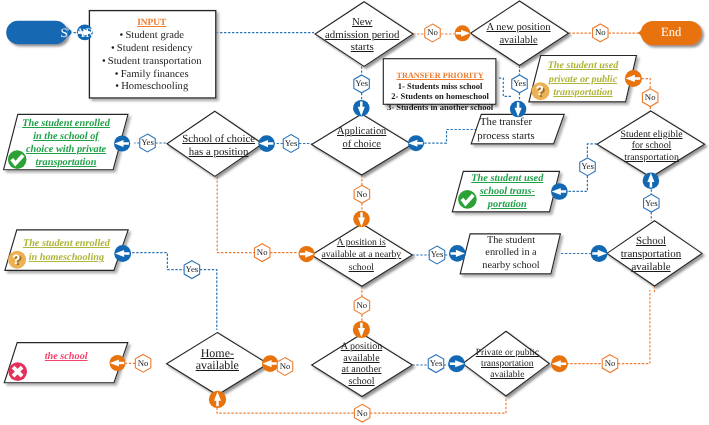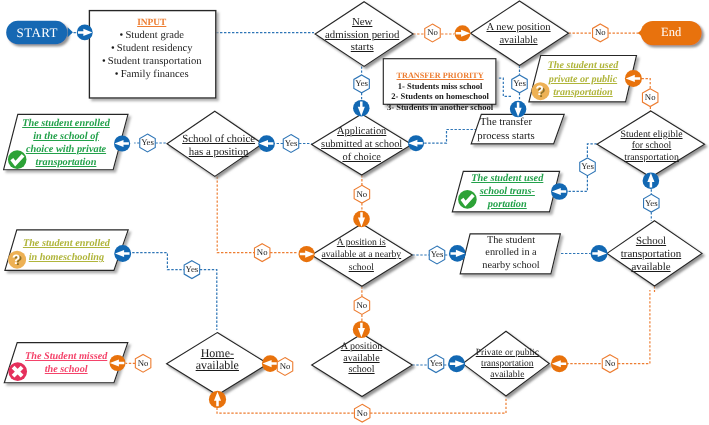--- a/index.html
+++ b/index.html
@@ -11,21 +11,21 @@
   .dashb{stroke:#2E75B6;stroke-width:1.2;fill:none;stroke-dasharray:2.4 1.6;}
   .dasho{stroke:#ED7D31;stroke-width:1.2;fill:none;stroke-dasharray:2.4 1.6;}
   .hexb{fill:#ffffff;stroke:#2E75B6;stroke-width:1.1;}
   .hexo{fill:#ffffff;stroke:#ED7D31;stroke-width:1.1;}
   .cirb{fill:#1268B3;}
   .ciro{fill:#E8720C;}
   .qm{font-family:"Liberation Sans",sans-serif;font-size:13.5px;font-weight:bold;fill:#ffffff;}
   .qm.sh1{fill:#8E7128;}
   #texts{position:absolute;left:0;top:0;width:709px;height:425px;}
   .tx{position:absolute;text-align:center;font-family:"Liberation Serif",serif;color:#1a1a1a;white-space:nowrap;}
-  .start-label{left:6.5px;top:24.5px;width:61.5px;font-size:13px;color:#fff;letter-spacing:.4px;}
+  .start-label{left:6.5px;top:24.5px;width:61.5px;font-size:13px;color:#fff;letter-spacing:.4px;padding-left:44px;}
   .end-label{left:640.7px;top:25px;width:61px;font-size:12.5px;color:#fff;text-align:center;}
   .hd-orange{color:#ED7D31;font-weight:bold;text-decoration:underline;}
   .box-input{left:88px;top:17.2px;width:127.5px;font-size:10.6px;line-height:12.85px;}
   .box-input .bullet::before{content:"\2022\2009";}
   .box-input .hd-orange{font-size:9.38px;line-height:12.85px;font-family:Liberation Serif, serif;}
   .box-priority{left:383.8px;top:61.7px;width:112.6px;font-size:8.6px;line-height:10.7px;font-weight:bold;}
   .box-priority .hd-orange{font-size:8.2px;line-height:11.1px;margin-top:8px;}
   .dlbl{font-size:9.8px;line-height:11.7px;}
   .dlbl .u{text-decoration:underline;}
   .plbl{font-size:10.3px;line-height:12.9px;}
@@ -348,20 +348,21 @@
   <div class="tx start-label">START</div>
 
   <div class="tx end-label">End</div>
 
   <div class="tx box-input">
     <div class="hd-orange">INPUT</div>
     <div class="bullet">Student grade</div>
     <div class="bullet">Student residency</div>
     <div class="bullet">Student transportation</div>
     <div class="bullet">Family finances</div>
+    <div class="bullet">Homeschooling</div>
   </div>
 
   <div class="tx box-priority">
     <div class="hd-orange">TRANSFER PRIORITY</div>
     <div>1- Students miss school</div>
     <div>2- Students on homeschool</div>
     <div>3- Students in another school</div>
   </div>
 
   <div class="tx dlbl d-newadm">
@@ -372,21 +373,20 @@
   <div class="tx dlbl d-newpos">
     <div class="u">A new position</div>
     <div class="u">available</div>
   </div>
   <div class="tx dlbl d-choice">
     <div class="u">School of choice</div>
     <div class="u">has a position</div>
   </div>
   <div class="tx dlbl d-app">
     <div class="u">Application</div>
-    <div class="u">submitted at school</div>
     <div class="u">of choice</div>
   </div>
   <div class="tx dlbl d-elig">
     <div class="u">Student eligible</div>
     <div class="u">for school</div>
     <div class="u">transportation</div>
   </div>
   <div class="tx dlbl d-near">
     <div class="u">A position is</div>
     <div class="u">available at a nearby</div>
@@ -397,20 +397,21 @@
     <div class="u">transportation</div>
     <div class="u">available</div>
   </div>
   <div class="tx dlbl d-home">
     <div class="u">Home-</div>
     <div class="u">available</div>
   </div>
   <div class="tx dlbl d-anoth">
     <div class="u">A position</div>
     <div class="u">available</div>
+    <div class="u">at another</div>
     <div class="u">school</div>
   </div>
   <div class="tx dlbl d-priv">
     <div class="u">Private or public</div>
     <div class="u">transportation</div>
     <div class="u">available</div>
   </div>
 
   <div class="tx plbl p-trans">
     <div>The transfer</div>
@@ -436,21 +437,20 @@
   <div class="tx olbl green o-strans">
     <div>The student used</div>
     <div>school trans-</div>
     <div>portation</div>
   </div>
   <div class="tx olbl olive o-home">
     <div>The student enrolled</div>
     <div>in homeschooling</div>
   </div>
   <div class="tx olbl red o-missed">
-    <div>The Student missed</div>
     <div>the school</div>
   </div>
 
   <div class="tx hx" style="left:412.5px;top:28.4px">No</div>
   <div class="tx hx" style="left:580.3px;top:28.3px">No</div>
   <div class="tx hx" style="left:341.6px;top:79.3px">Yes</div>
   <div class="tx hx" style="left:499.5px;top:79.3px">Yes</div>
   <div class="tx hx" style="left:630.2px;top:93.0px">No</div>
   <div class="tx hx" style="left:127.5px;top:138.4px">Yes</div>
   <div class="tx hx" style="left:271.0px;top:138.9px">Yes</div>

